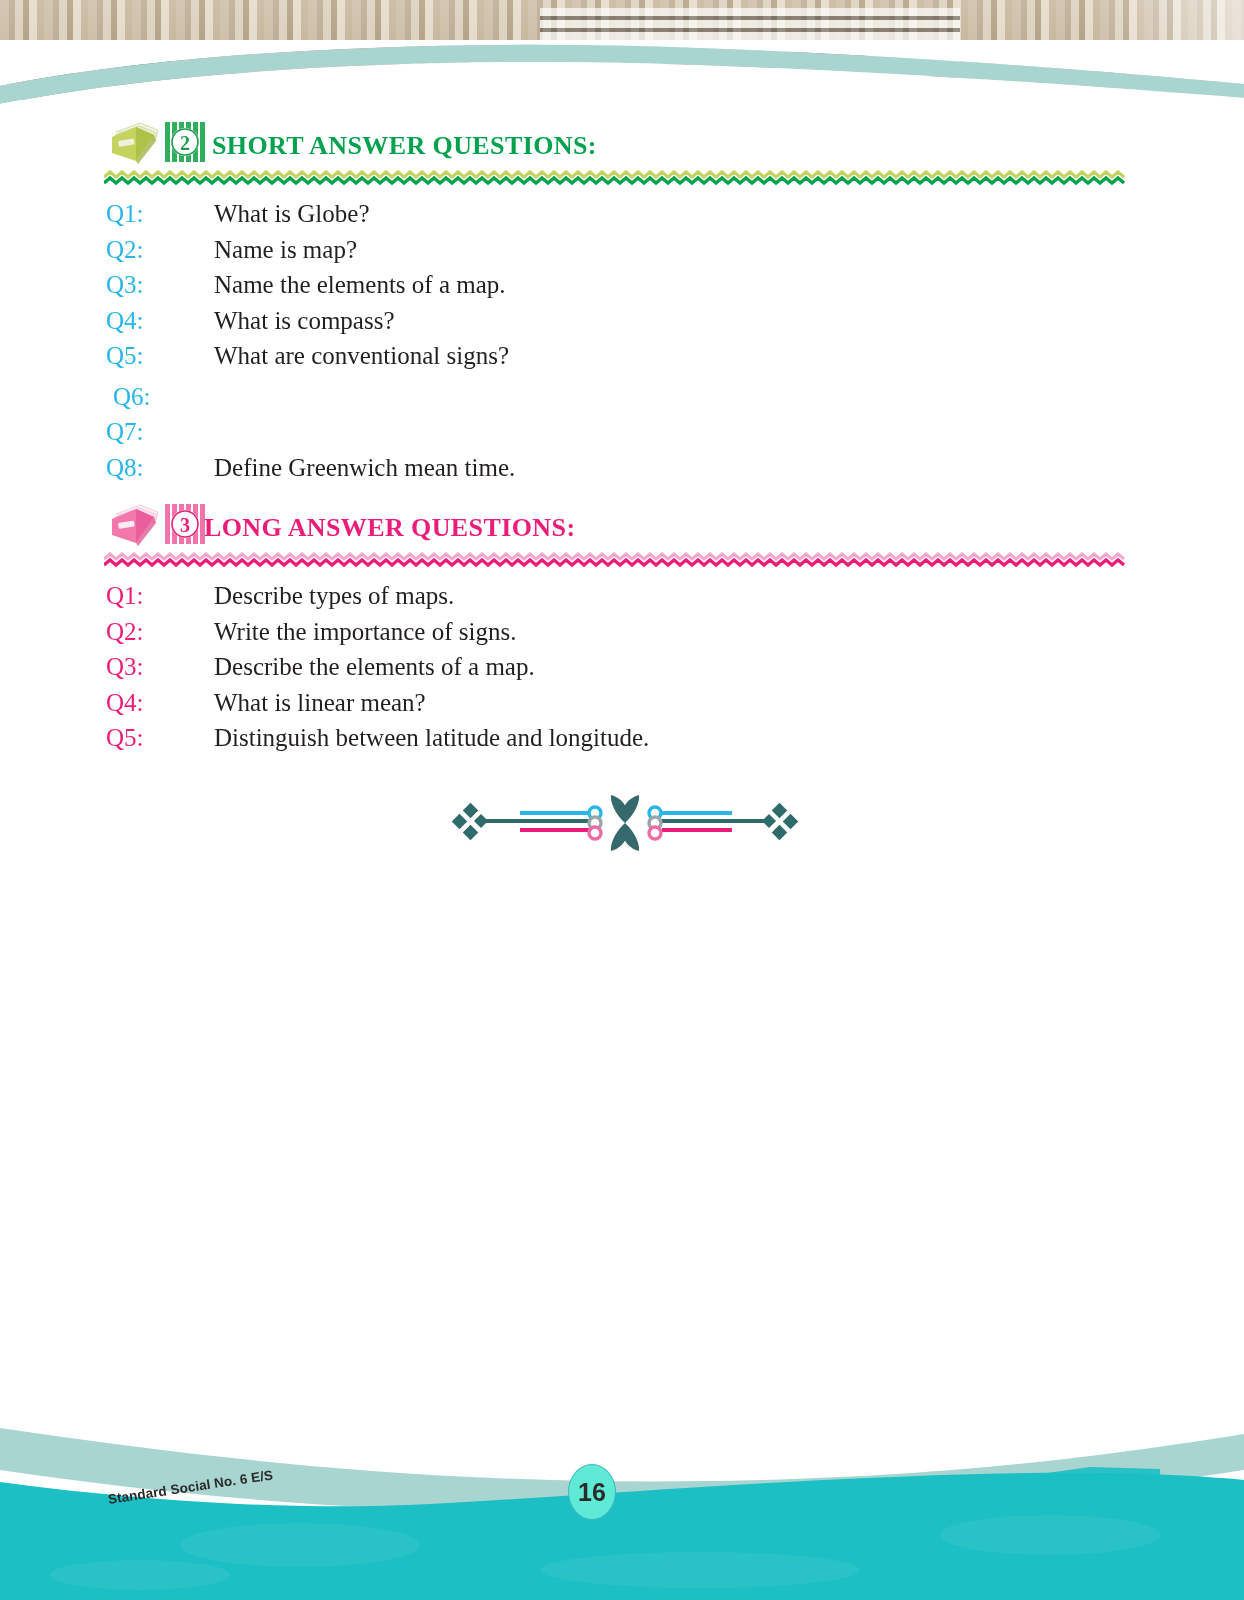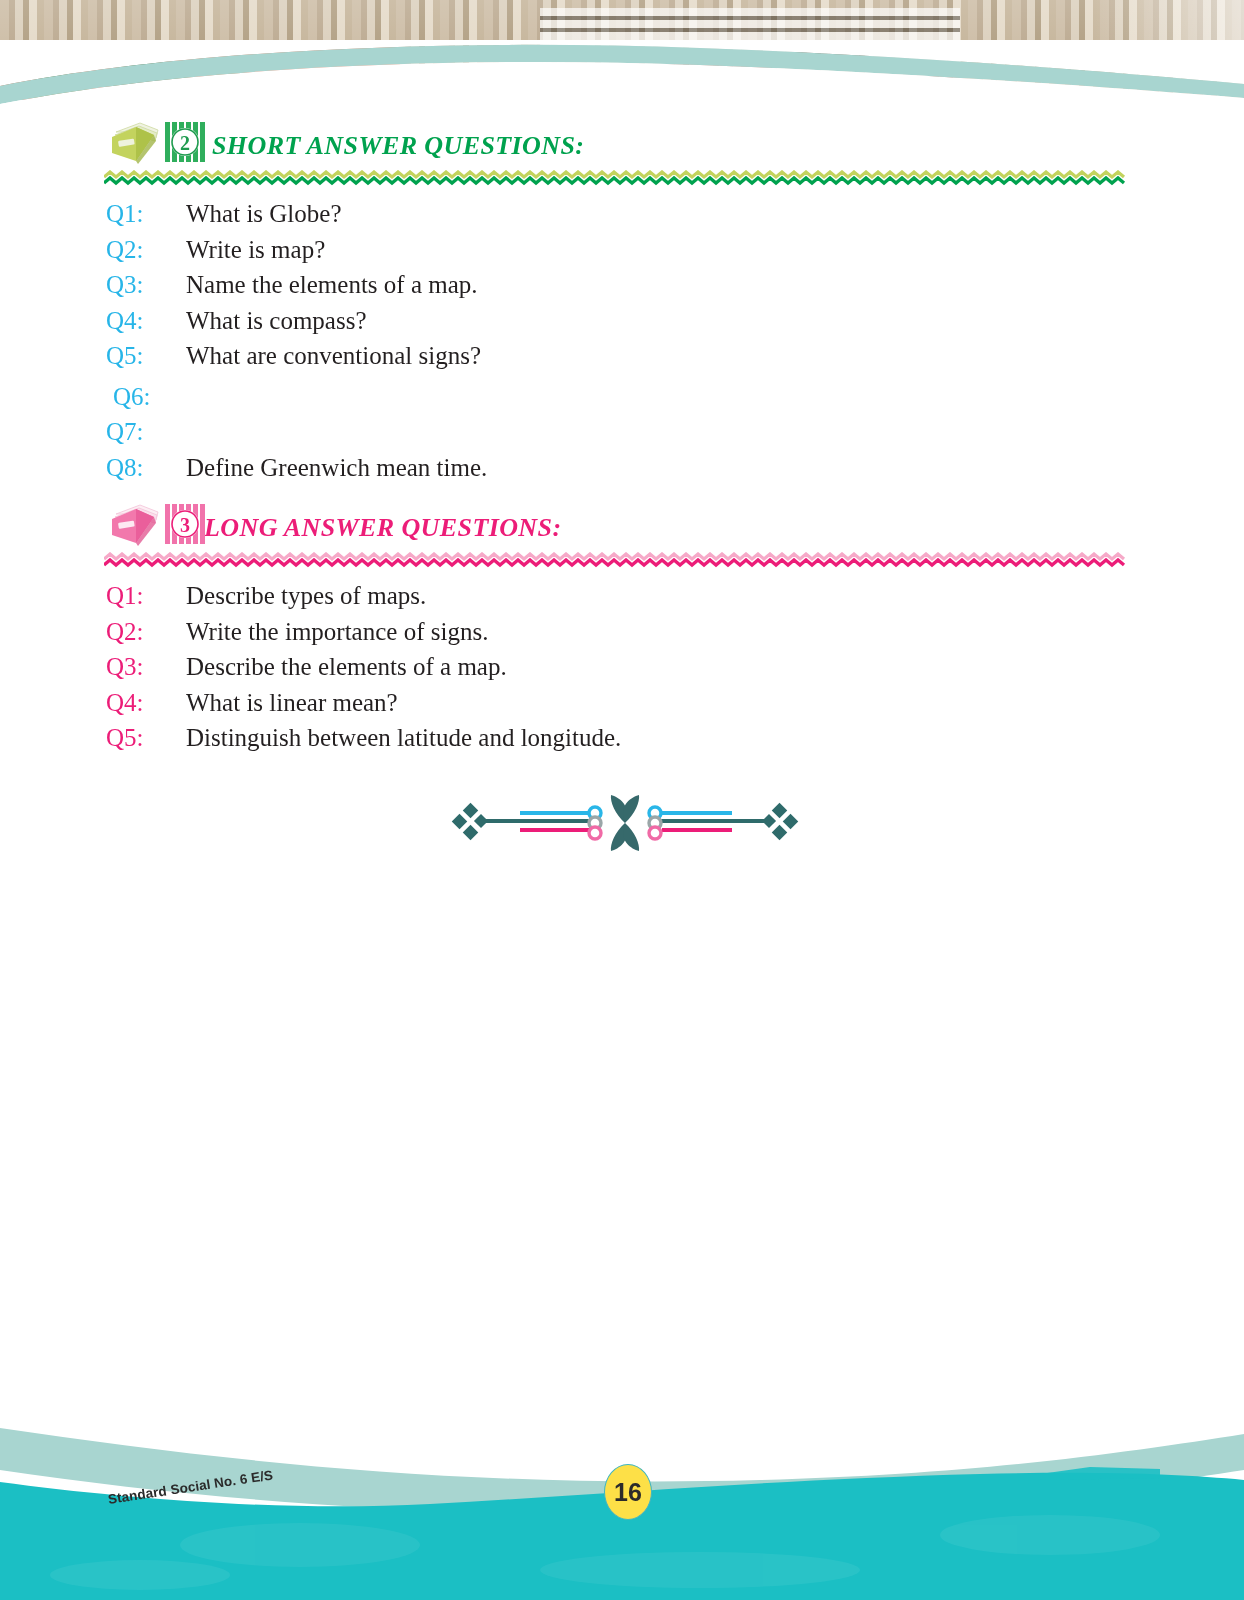--- a/index.html
+++ b/index.html
@@ -75,35 +75,35 @@
     padding-left:106px;
     display:flex; align-items:center;
   }
   .book-icon { position:absolute; left:106px; top:2px; width:56px; height:44px; }
   .num-badge { position:absolute; left:164px; top:4px; width:42px; height:40px; }
   .sec-title {
     font-family:"Liberation Serif", serif;
     font-size:26px; font-weight:700;
     letter-spacing:0.4px;
     white-space:nowrap;
-    font-style:italic;
   }
   .sec-title.green { color:#00a24e; margin-left:106px; }
   .sec-title.pink  { color:#ec1d78; margin-left:98px;text-align:center; }
 
   .zigzag { position:absolute; left:104px; width:1022px; height:18px; }
 
   
   .qlist { position:absolute; left:0; width:1244px; }
   .qrow {
     display:flex;
     align-items:baseline;
     font-size:25px;
     line-height:35.5px;
     color:#231f20;
+    gap:28px;
   }
   .qlabel {
     width:80px;
     padding-left:106px;
     box-sizing:content-box;
     flex:0 0 auto;
     font-size:25px;
   }
   .qlabel.cyan { color:#27b5e8; }
   .qlabel.pink { color:#ec1d78; }
@@ -124,24 +124,24 @@
     transform:rotate(-8.5deg);
     transform-origin:left center;
     font-family:"Liberation Sans", sans-serif;
     font-size:13.5px; font-weight:700;
     color:#2b2b2b;
     white-space:nowrap;
     letter-spacing:0.1px;
   }
   .page-num {
     position:absolute;
-    left:604px; top:1464px;
+    left:568px; top:1464px;
     width:48px; height:56px;
     border-radius:50%;
-    background:#fde047;
+    background:#5eead4;
     border:1.6px solid #3fb6c4;
     display:flex; align-items:center; justify-content:center;
     font-family:"Liberation Sans", sans-serif;
     font-size:25px; font-weight:700;
     color:#2b2b2b;
     z-index:20;
   }
 </style>
 </head>
 <body>
@@ -193,21 +193,21 @@
       <path d="M0,13 L6,8 L12,13 L18,8 L24,13 L30,8 L36,13 L42,8 L48,13 L54,8 L60,13 L66,8 L72,13 L78,8 L84,13 L90,8 L96,13 L102,8 L108,13 L114,8 L120,13 L126,8 L132,13 L138,8 L144,13 L150,8 L156,13 L162,8 L168,13 L174,8 L180,13 L186,8 L192,13 L198,8 L204,13 L210,8 L216,13 L222,8 L228,13 L234,8 L240,13 L246,8 L252,13 L258,8 L264,13 L270,8 L276,13 L282,8 L288,13 L294,8 L300,13 L306,8 L312,13 L318,8 L324,13 L330,8 L336,13 L342,8 L348,13 L354,8 L360,13 L366,8 L372,13 L378,8 L384,13 L390,8 L396,13 L402,8 L408,13 L414,8 L420,13 L426,8 L432,13 L438,8 L444,13 L450,8 L456,13 L462,8 L468,13 L474,8 L480,13 L486,8 L492,13 L498,8 L504,13 L510,8 L516,13 L522,8 L528,13 L534,8 L540,13 L546,8 L552,13 L558,8 L564,13 L570,8 L576,13 L582,8 L588,13 L594,8 L600,13 L606,8 L612,13 L618,8 L624,13 L630,8 L636,13 L642,8 L648,13 L654,8 L660,13 L666,8 L672,13 L678,8 L684,13 L690,8 L696,13 L702,8 L708,13 L714,8 L720,13 L726,8 L732,13 L738,8 L744,13 L750,8 L756,13 L762,8 L768,13 L774,8 L780,13 L786,8 L792,13 L798,8 L804,13 L810,8 L816,13 L822,8 L828,13 L834,8 L840,13 L846,8 L852,13 L858,8 L864,13 L870,8 L876,13 L882,8 L888,13 L894,8 L900,13 L906,8 L912,13 L918,8 L924,13 L930,8 L936,13 L942,8 L948,13 L954,8 L960,13 L966,8 L972,13 L978,8 L984,13 L990,8 L996,13 L1002,8 L1008,13 L1014,8 L1020,13" fill="none" stroke="#00a24e" stroke-width="3.4"></path>
     </svg>
 
     <div class="qlist" style="top:78px;">
       <div class="qrow">
         <span class="qlabel cyan">Q1:</span>
         <span class="qtext">What is Globe?</span>
       </div>
       <div class="qrow">
         <span class="qlabel cyan">Q2:</span>
-        <span class="qtext">Write is map?</span>
+        <span class="qtext">Name is map?</span>
       </div>
       <div class="qrow">
         <span class="qlabel cyan">Q3:</span>
         <span class="qtext">Name the elements of a map.</span>
       </div>
       <div class="qrow">
         <span class="qlabel cyan">Q4:</span>
         <span class="qtext">What is compass?</span>
       </div>
       <div class="qrow">

